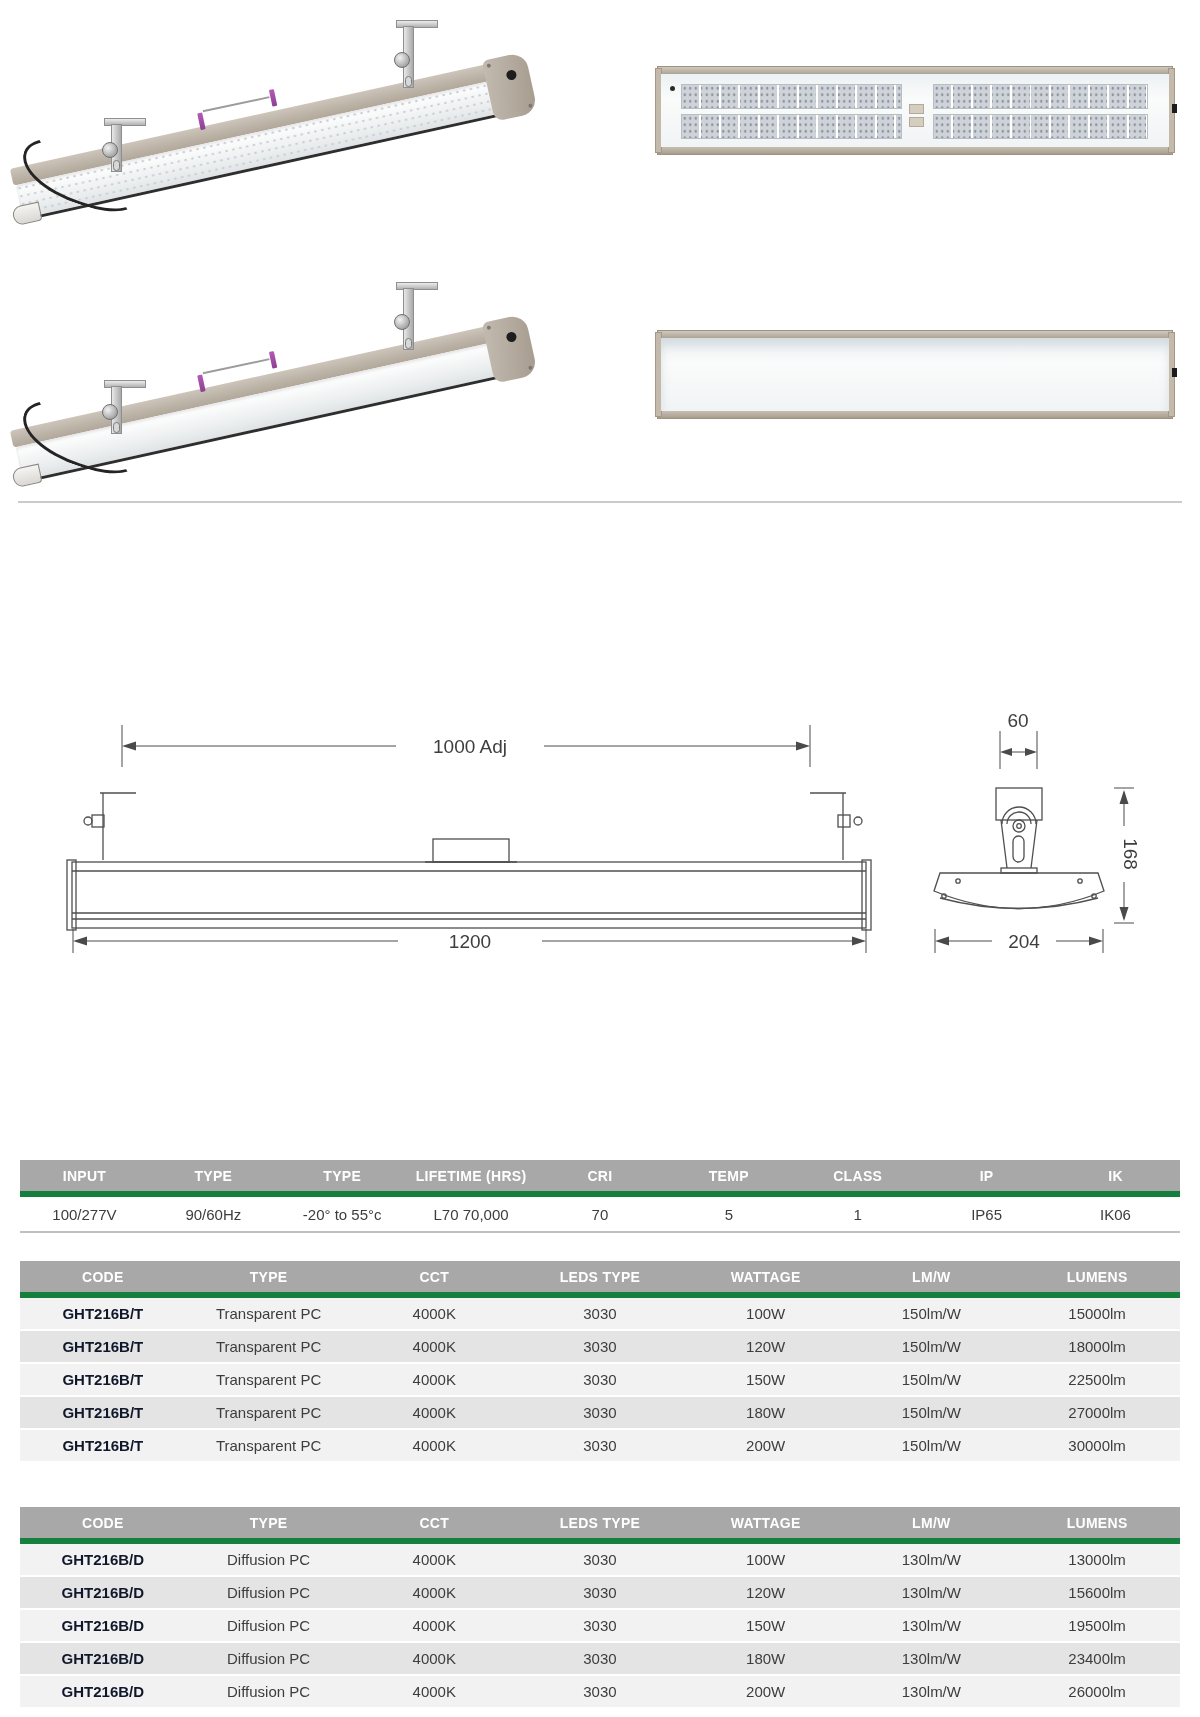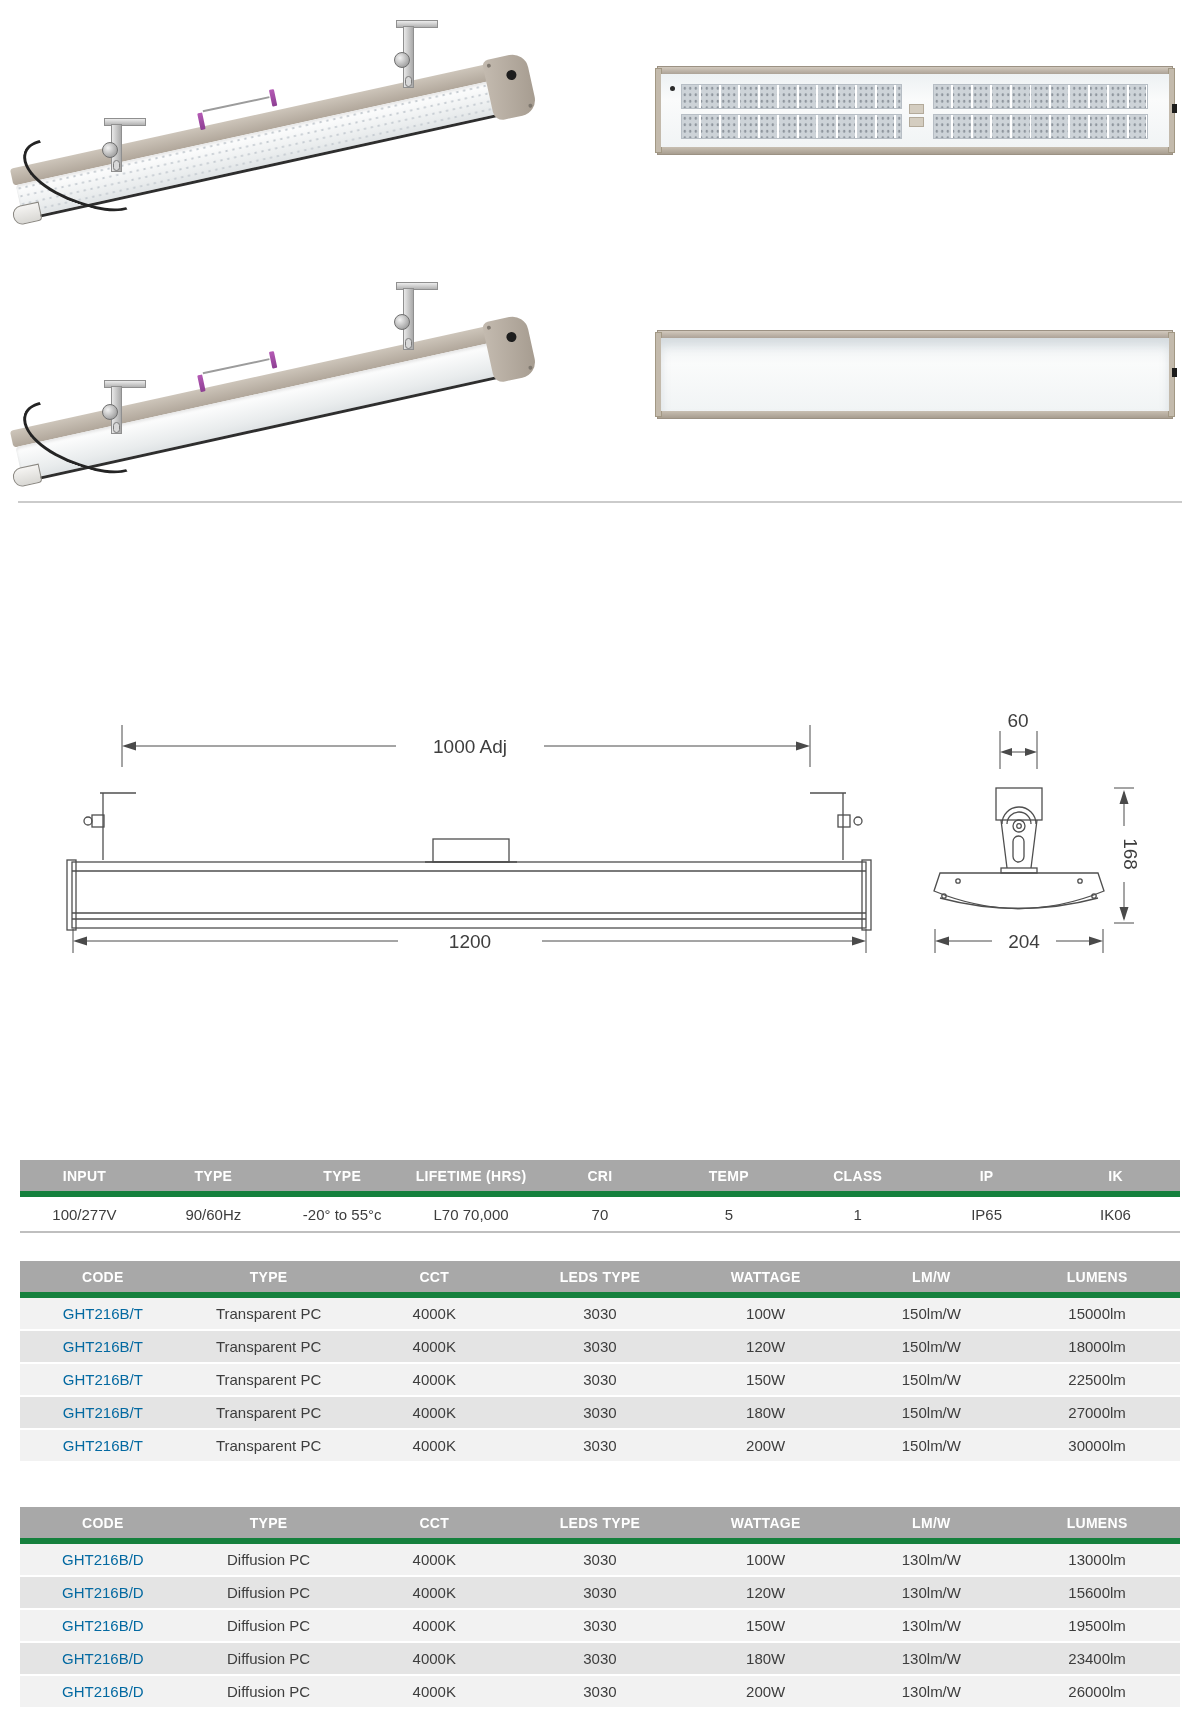--- a/index.html
+++ b/index.html
@@ -110,21 +110,21 @@
   #table-transparent { top:1261px; }
   #table-diffusion  { top:1507px; }
   table.spec th { background:#a8a8a8; color:#ffffff; font-size:14px; font-weight:700;
           letter-spacing:.3px; height:29px; text-align:center; vertical-align:middle;
           border-bottom:6px solid #15803d; }
   table.spec td { font-size:15px; color:#3d3d3d; text-align:center; vertical-align:middle; }
   #table-electrical td { height:32px; background:#ffffff; border-bottom:2px solid #bfbfbf; }
   .striped td { height:29px; border-bottom:2px solid #ffffff; }
   .striped tbody tr:nth-child(odd) td { background:#f2f2f2; }
   .striped tbody tr:nth-child(even) td { background:#e4e4e4; }
-  .striped td.code { font-weight:400; color:#0369a1; }
+  .striped td.code { font-weight:700; color:#0f172a; }
 </style>
 </head>
 <body>
 
 <div class="page">
 
   <div class="persp persp-1">
     <div class="beam">
       <div class="beam-top"></div>
       <div class="beam-lens"></div>

